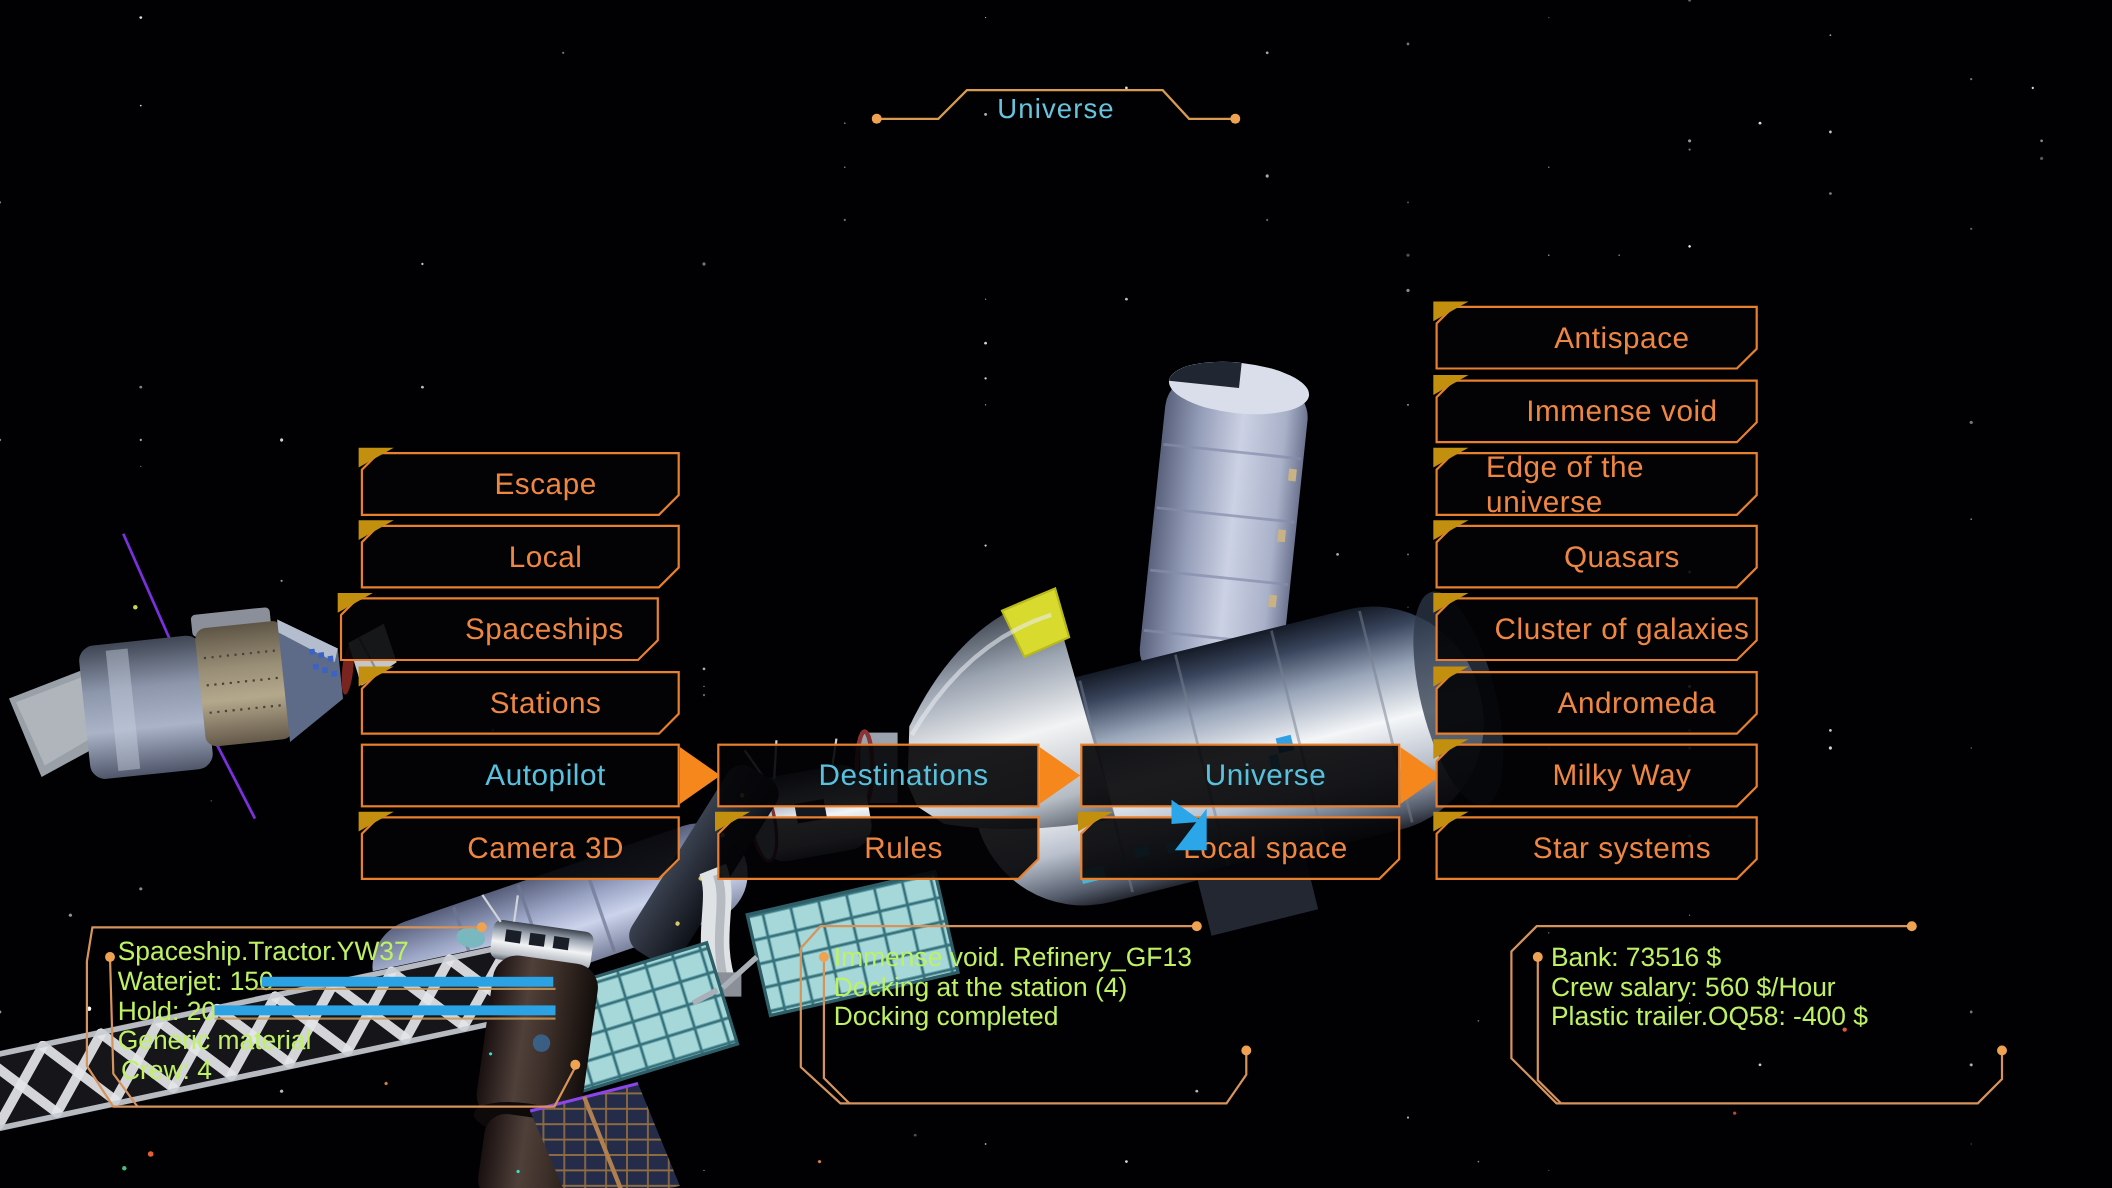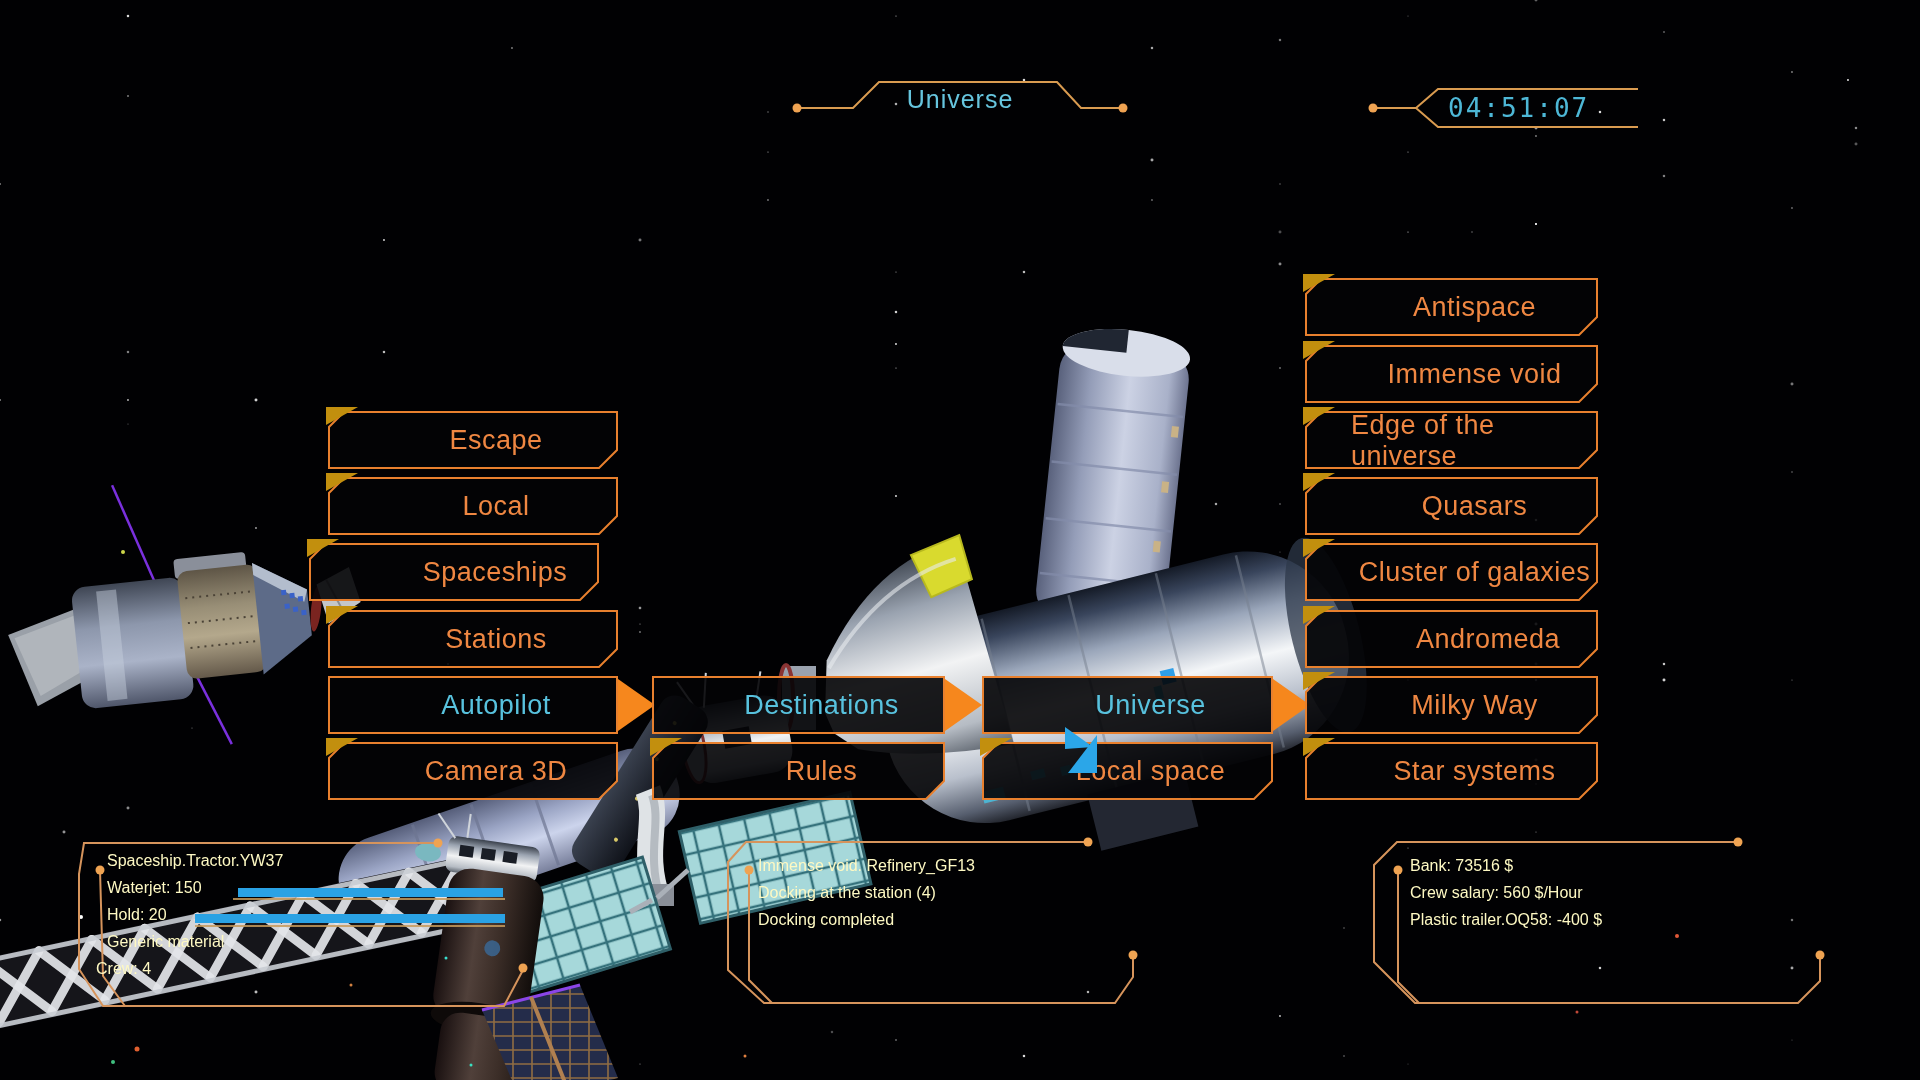--- a/index.html
+++ b/index.html
@@ -24,21 +24,21 @@
   .barrow{fill:#f6871d;}
   .mlabel{position:absolute;left:0;right:0;top:0;bottom:0;display:flex;align-items:center;
           justify-content:center;font-size:27px;color:#ef8742;letter-spacing:.5px;padding-top:1px;padding-left:46px;}
   .mbtn.sel .mlabel{color:#58c2de;}
 
   
   .cursor-ind{position:absolute;left:1056px;top:720px;}
   .cursor-ind polygon{fill:#2ba6e8;}
 
   
-  .hud{position:absolute;width:480px;height:185px;color:#fef9c3;font-size:16px;}
+  .hud{position:absolute;width:480px;height:185px;color:#bef264;font-size:24px;}
   .hud svg{position:absolute;left:0;top:0;overflow:visible;}
   .pline{fill:none;stroke:#d6945c;stroke-width:2px;}
   .pdot{fill:#efa352;}
   .hud span{position:absolute;white-space:nowrap;}
   .bar{position:absolute;height:9px;background:#2aa2e4;}
   .track{position:absolute;height:2px;background:rgba(198,154,92,.85);}
 </style>
 </head>
 <body>
 
@@ -388,27 +388,20 @@
 
   <div class="hblock" style="left:780px;top:70px;width:360px;height:60px">
     <svg width="360" height="60" viewBox="0 0 360 60">
       <path class="hline" d="M17,38 H73 L99,12 H277 L301,38 H343"></path>
       <circle class="hdot" cx="17" cy="38" r="4.5"></circle>
         <circle class="hdot" cx="343" cy="38" r="4.5"></circle>
     </svg>
     <span class="title-text">Universe</span>
   </div>
 
-  <div class="hblock" style="left:1360px;top:80px;width:300px;height:60px">
-    <svg width="300" height="60" viewBox="0 0 300 60">
-      <path class="hline" d="M13,28 H56 M56,28 L78,9 H278 M56,28 L78,47 H278"></path>
-      <circle class="hdot" cx="13" cy="28" r="4.5"></circle>
-    </svg>
-    <span class="clock-text">04:51:07</span>
-  </div>
 
   <div class="mbtn" style="left:328px;top:411px;width:290px">
     <svg width="290" height="58">
         <polygon class="bbody" points="16,1 289,1 289,39 271,57 1,57 1,16"></polygon>
         <polygon class="bnotch" points="-2,-4 30,-4 -2,14"></polygon>
       </svg>
     <span class="mlabel">Escape</span>
   </div>
   <div class="mbtn" style="left:328px;top:477px;width:290px">
     <svg width="290" height="58">
@@ -547,21 +540,21 @@
       <circle class="pdot" cx="463" cy="138" r="4.5"></circle>
     </svg>
     <span style="left:47px;top:22px">Spaceship.Tractor.YW37</span>
     <span style="left:47px;top:49px">Waterjet: 150</span>
     <div class="track" style="left:173px;top:68px;width:272px"></div>
     <div class="bar" style="left: 178px; top: 58px; width: 265px;"></div>
     <span style="left:47px;top:76px">Hold: 20</span>
     <div class="track" style="left:135px;top:95px;width:310px"></div>
     <div class="bar" style="left: 135px; top: 84px; width: 310px;"></div>
     <span style="left:47px;top:103px">Generic material</span>
-    <span style="left:36px;top:130px">Crew: 4</span>
+    <span style="left:50px;top:130px">Crew: 4</span>
   </div>
 
   <div class="hud" style="left:710px;top:830px;width:440px">
     <svg width="440" height="185">
       <path class="pline" d="M378,12 L36,12 L18,32 L18,140 L54,173 L405,173 L423,147 L423,127"></path>
       <path class="pline" d="M39,40 L39,150 L62,173"></path>
       <circle class="pdot" cx="378" cy="12" r="4.5"></circle>
         <circle class="pdot" cx="39" cy="40" r="4.5"></circle>
       <circle class="pdot" cx="423" cy="125" r="4.5"></circle>
     </svg>

